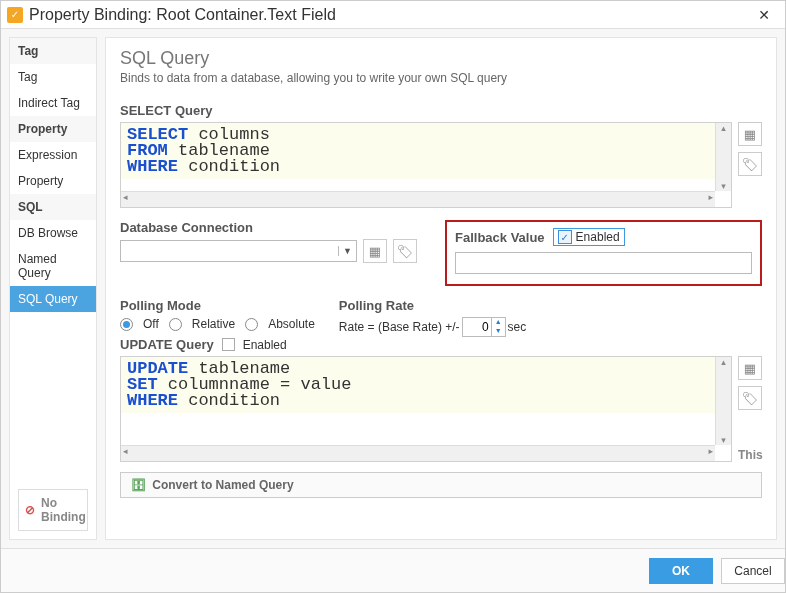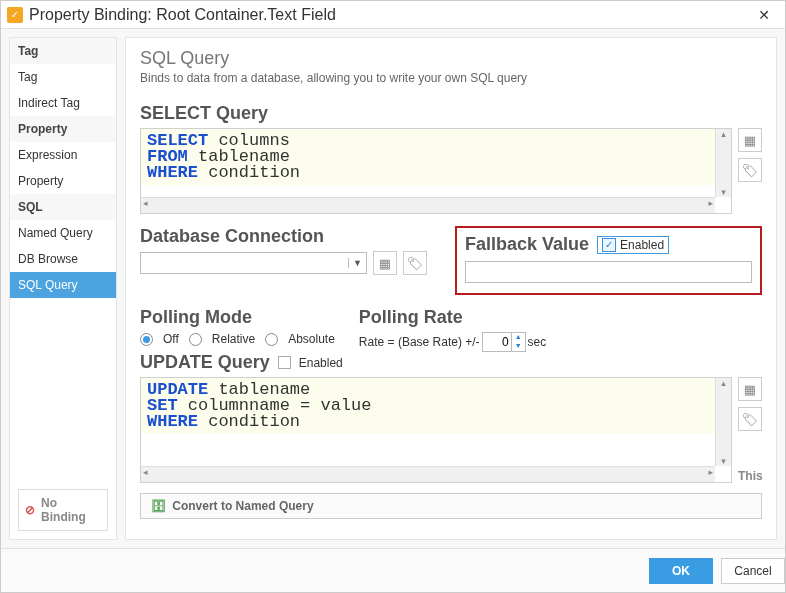--- a/index.html
+++ b/index.html
@@ -3,30 +3,30 @@
 <meta charset="utf-8">
 <style>
 * { box-sizing: border-box; margin: 0; padding: 0; }
 body { font-family: "Segoe UI", Tahoma, sans-serif; font-size: 12px; background: #fff; color: #333; }
 .window { width: 786px; height: 593px; border: 1px solid #ccc; display: flex; flex-direction: column; }
 .titlebar { height: 28px; background: #fff; border-bottom: 1px solid #e0e0e0; display: flex; align-items: center; padding: 0 6px; }
 .titlebar .icon { width: 16px; height: 16px; background: #f5a623; border-radius: 2px; display: flex; align-items: center; justify-content: center; color: #fff; font-size: 10px; margin-right: 6px; }
 .titlebar .title { flex: 1; font-size: 16px; }
 .titlebar .close { width: 30px; text-align: center; font-size: 14px; cursor: pointer; }
 .body { flex: 1; display: flex; background: #f7f7f7; padding: 8px; gap: 8px; }
-.sidebar { width: 108px; display: flex; flex-direction: column; background: #fff; border: 1px solid #e4e4e4; }
+.sidebar { width: 88px; display: flex; flex-direction: column; background: #fff; border: 1px solid #e4e4e4; }
 .sidebar .cat { font-weight: bold; padding: 6px 8px; color: #444; background: #f7f7f7; }
 .sidebar .item { padding: 6px 8px; color: #333; cursor: pointer; }
 .sidebar .item.active { background: #4ba3e0; color: #fff; }
 .sidebar .spacer { flex: 1; }
 .sidebar .nobind { margin: 8px; padding: 6px 6px; border: 1px solid #ddd; background: #fff; color: #888; display: flex; align-items: center; gap: 6px; font-weight: bold; cursor: pointer; }
 .main { flex: 1; background: #fff; border: 1px solid #e4e4e4; padding: 10px 14px 10px 14px; display: flex; flex-direction: column; overflow: hidden; }
 .main h1 { font-size: 18px; font-weight: normal; color: #777; margin-bottom: 2px; }
 .main .desc { color: #666; font-size: 12px; margin-bottom: 18px; }
-.label { font-weight: bold; color: #555; font-size: 18px; margin-bottom: 4px; display: block; }
+.label { font-weight: bold; color: #555; font-size: 13px; margin-bottom: 4px; display: block; }
 .code-block { display: flex; gap: 6px; }
 .code-area { flex: 1; border: 1px solid #d0d0d0; background: #fff; position: relative; }
 .code-lines { font-family: Consolas, "Courier New", monospace; font-size: 17px; padding: 4px 6px; line-height: 16px; background: #fdfdee; white-space: pre; }
 .code-lines .kw { color: #1a4fcf; font-weight: bold; }
 .code-scroll-v { position: absolute; right: 0; top: 0; bottom: 16px; width: 16px; background: #f0f0f0; border-left: 1px solid #ddd; }
 .code-scroll-v::before { content: "▴"; position: absolute; top: 0; left: 0; right: 0; text-align: center; font-size: 9px; color: #888; }
 .code-scroll-v::after { content: "▾"; position: absolute; bottom: 0; left: 0; right: 0; text-align: center; font-size: 9px; color: #888; }
 .code-scroll-h { position: absolute; left: 0; right: 16px; bottom: 0; height: 16px; background: #f0f0f0; border-top: 1px solid #ddd; }
 .code-scroll-h::before { content: "◂"; position: absolute; left: 2px; top: 0; font-size: 9px; color: #888; }
 .code-scroll-h::after { content: "▸"; position: absolute; right: 2px; top: 0; font-size: 9px; color: #888; }
@@ -74,22 +74,22 @@
 
   <div class="body">
     <div class="sidebar">
       <div class="cat">Tag</div>
       <div class="item">Tag</div>
       <div class="item">Indirect Tag</div>
       <div class="cat">Property</div>
       <div class="item">Expression</div>
       <div class="item">Property</div>
       <div class="cat">SQL</div>
+      <div class="item">DB Browse</div>
       <div class="item">Named Query</div>
-      <div class="item">DB Browse</div>
       <div class="item active">SQL Query</div>
       <div class="spacer"></div>
       <div class="nobind">
         <span style="color:#d9534f">⊘</span>
         <span>No Binding</span>
       </div>
     </div>
 
     <div class="main">
       <h1>SQL Query</h1>

